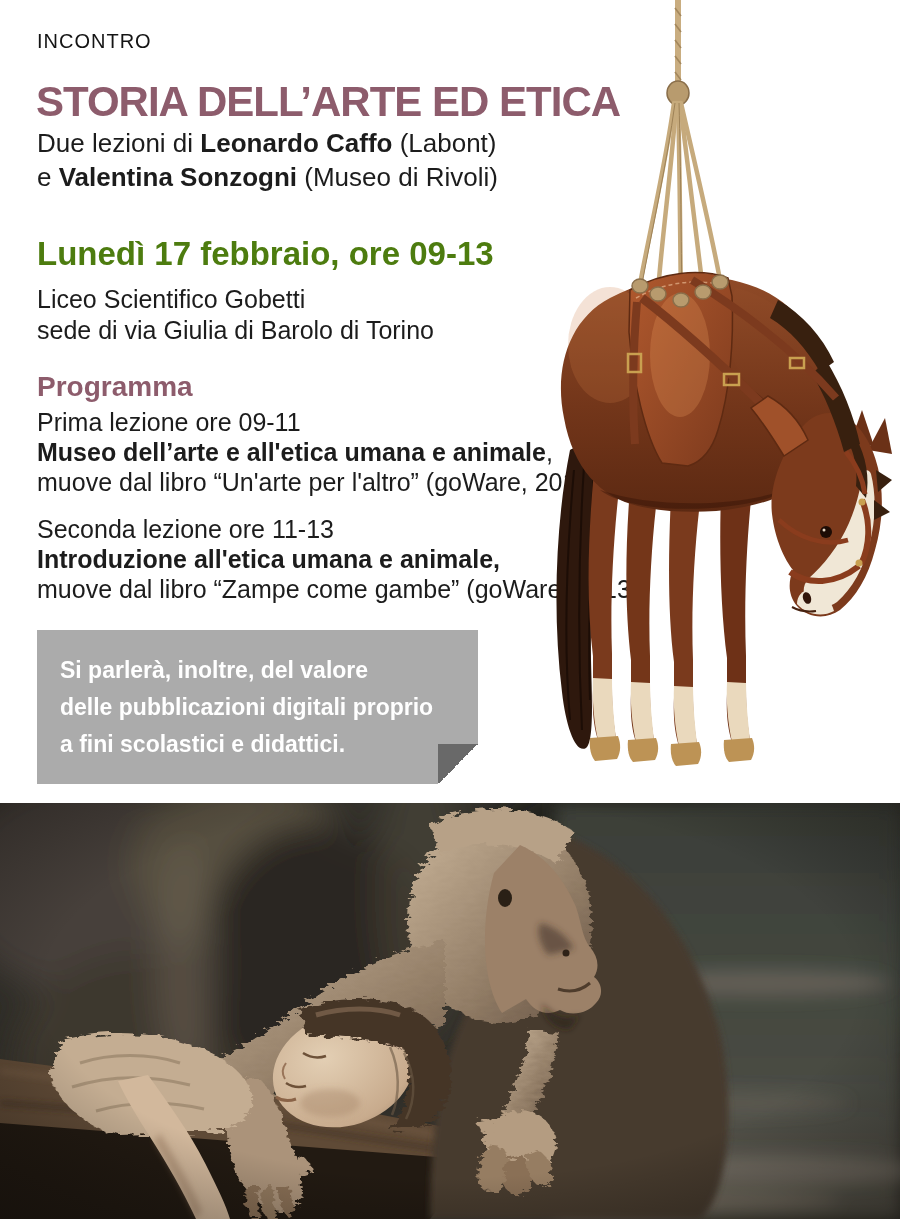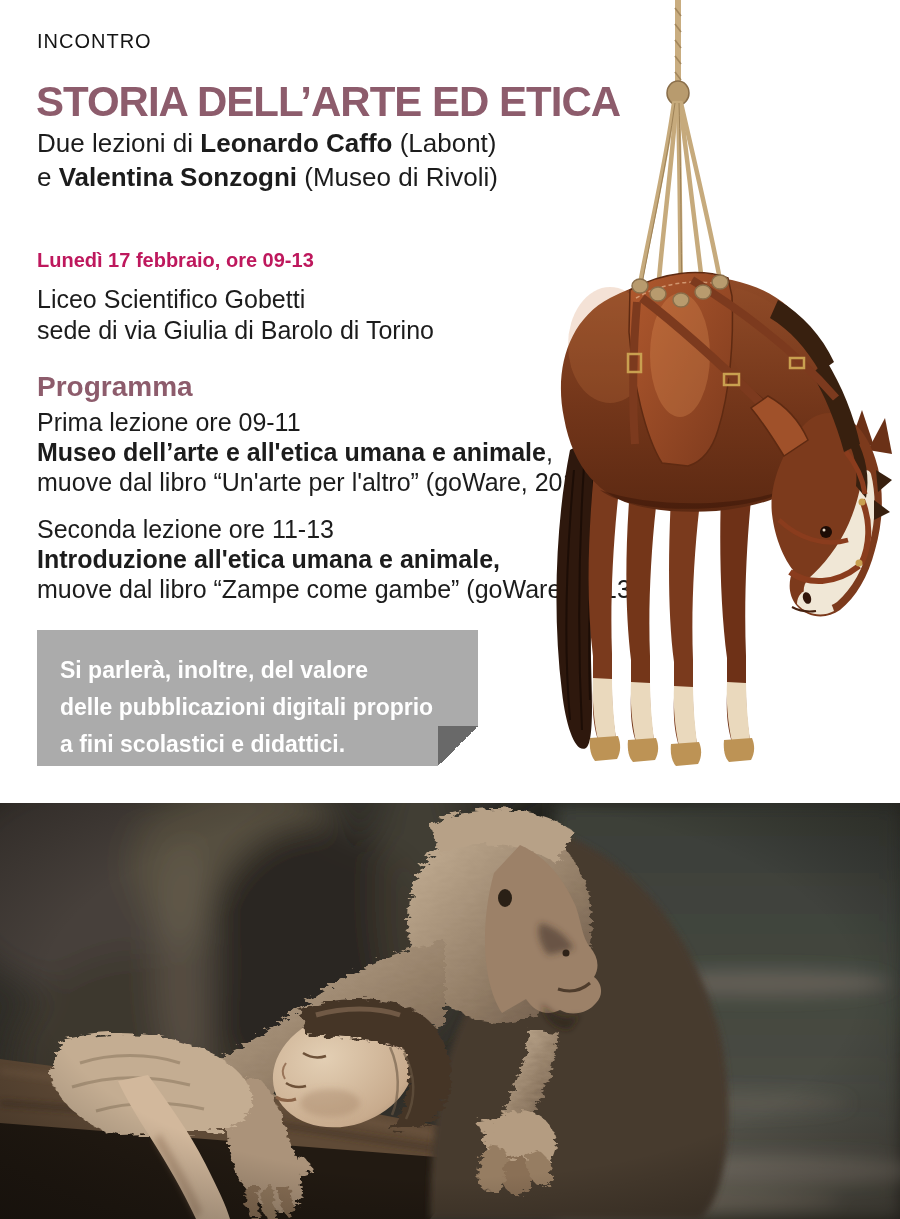--- a/index.html
+++ b/index.html
@@ -7,29 +7,29 @@
     position:relative;width:900px;height:1219px;margin:0 auto;
     background:#ffffff;overflow:hidden;
     font-family:"Liberation Sans",sans-serif;color:#1c1c1c;
   }
   .abs{position:absolute;}
   
   .kicker{left:37px;top:30px;font-size:20px;letter-spacing:1px;color:#141414;font-weight:400;}
   .title{left:36px;top:78px;font-size:42px;font-weight:bold;color:#8d5c6c;letter-spacing:-1px;white-space:nowrap;}
   .lecturers{left:37px;top:126px;font-size:26px;line-height:34px;color:#1c1c1c;}
   .lecturers b{font-weight:bold;}
-  .when{left:37px;top:249px;font-size:20px;font-weight:bold;color:#be185d;}
+  .when{left:37px;top:235px;font-size:33px;font-weight:bold;color:#4d7c0f;}
   .venue{left:37px;top:284px;font-size:25px;line-height:31px;}
   .prog-head{left:37px;top:371px;font-size:28px;font-weight:bold;color:#8d5c6c;}
   .program{left:37px;top:407px;font-size:25px;line-height:30px;}
   .prog-item{margin-bottom:17px;}
   .prog-item b{font-weight:bold;}
   
   .note{
-    left:37px;top:630px;width:441px;height:136px;background:#ababab;
+    left:37px;top:630px;width:441px;height:154px;background:#ababab;
     color:#ffffff;font-weight:bold;font-size:23px;line-height:37px;
     box-sizing:border-box;padding:22px 0 0 23px;
   }
   .note-fold{
     position:absolute;right:0;bottom:0;width:40px;height:40px;
     background:linear-gradient(135deg,#696969 0%,#696969 50%,#ffffff 50%,#ffffff 100%);
   }
   
   .horse-fig{left:540px;top:0;width:360px;height:790px;margin:0;}
   .photo-fig{left:0;top:803px;width:900px;height:416px;margin:0;}

